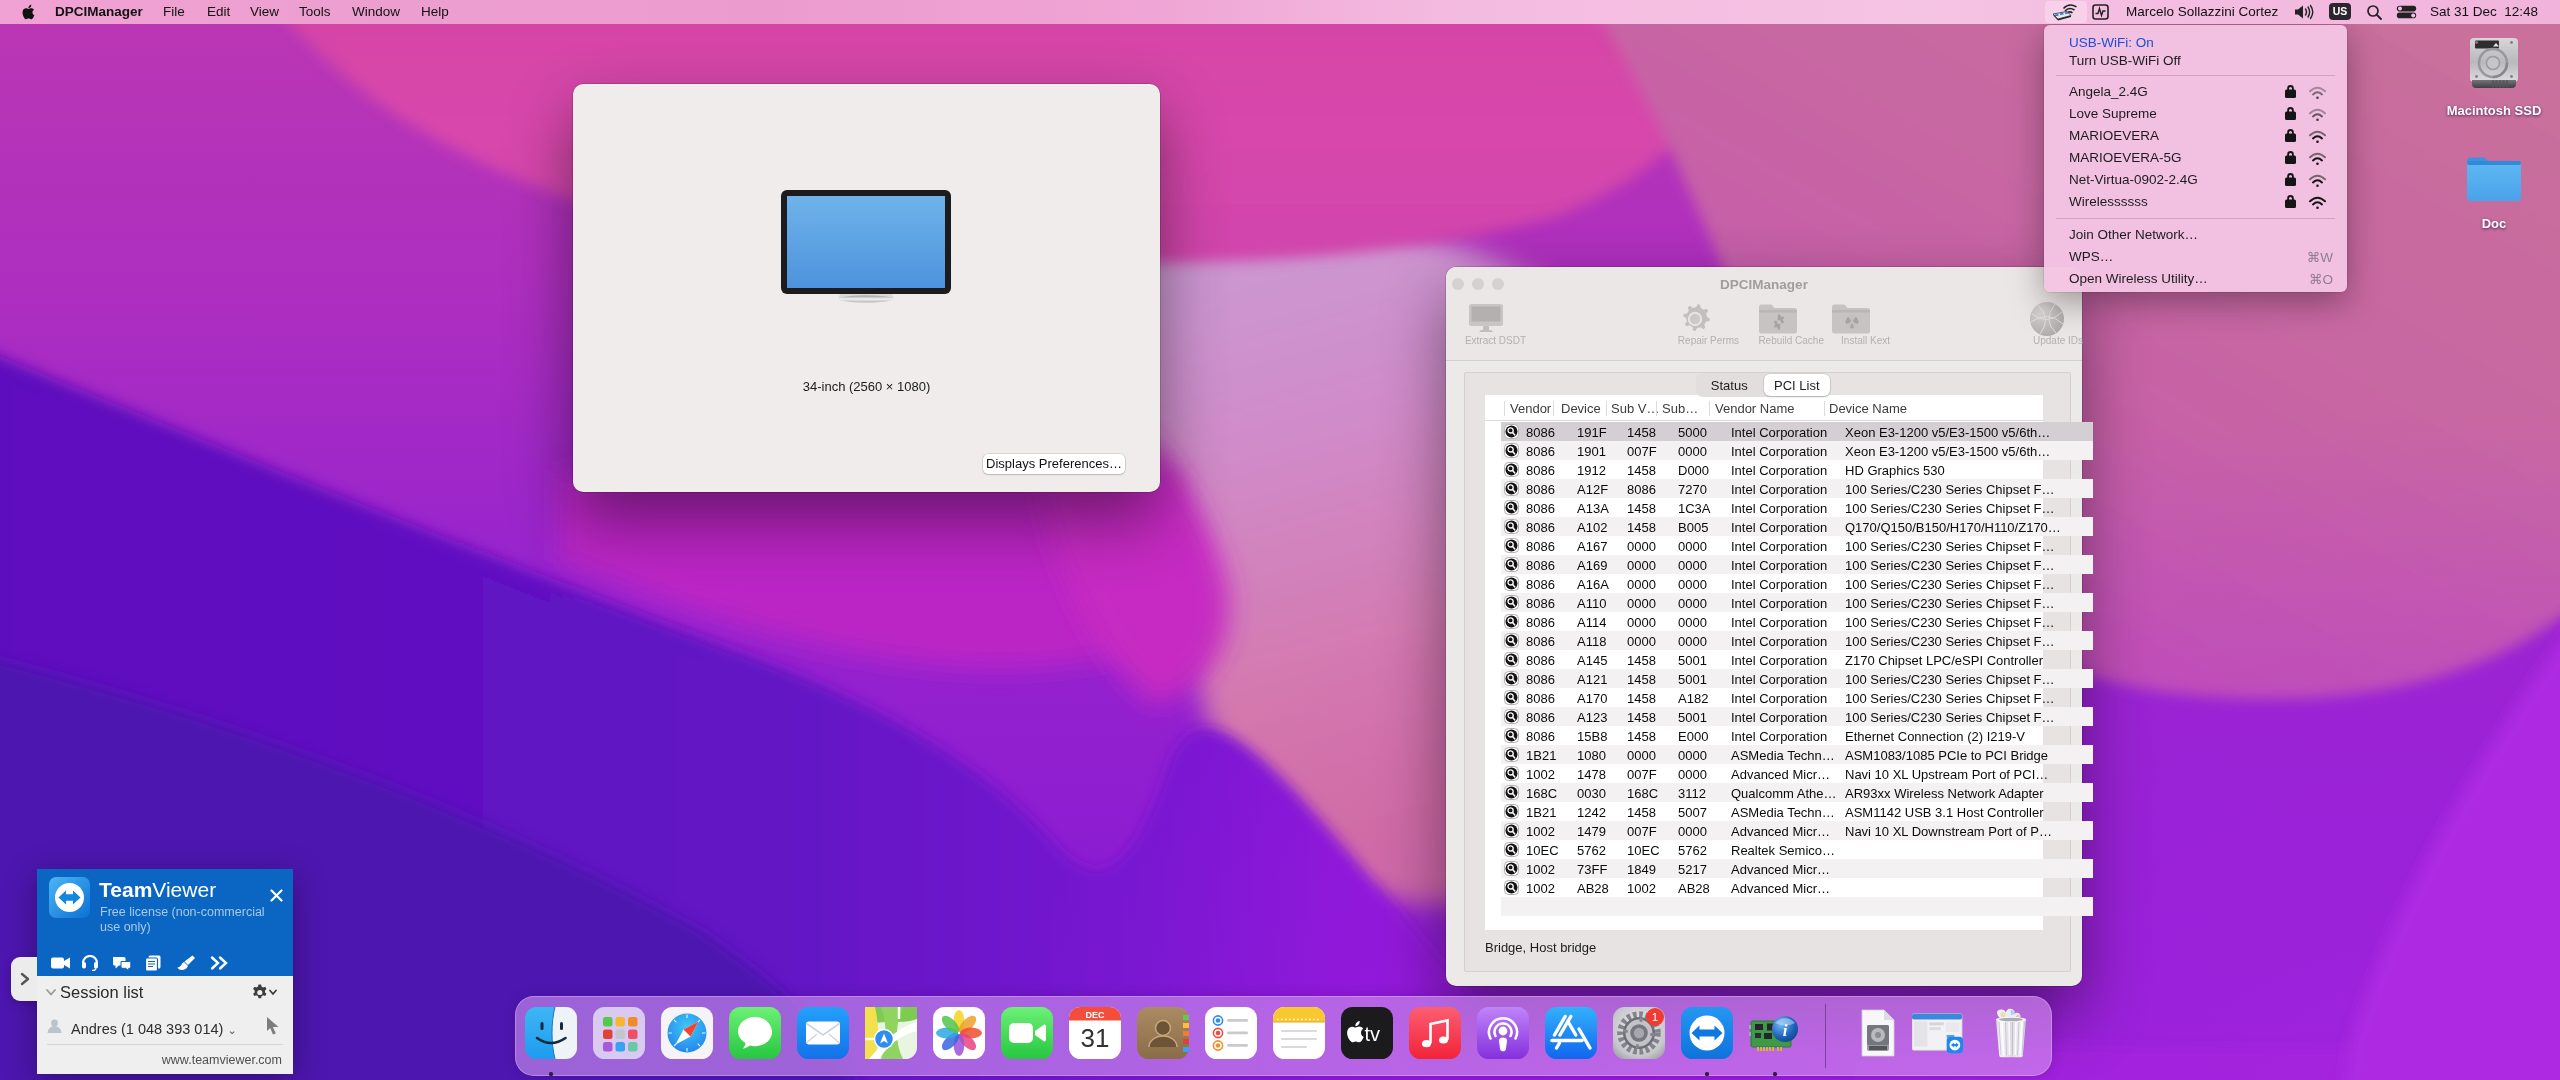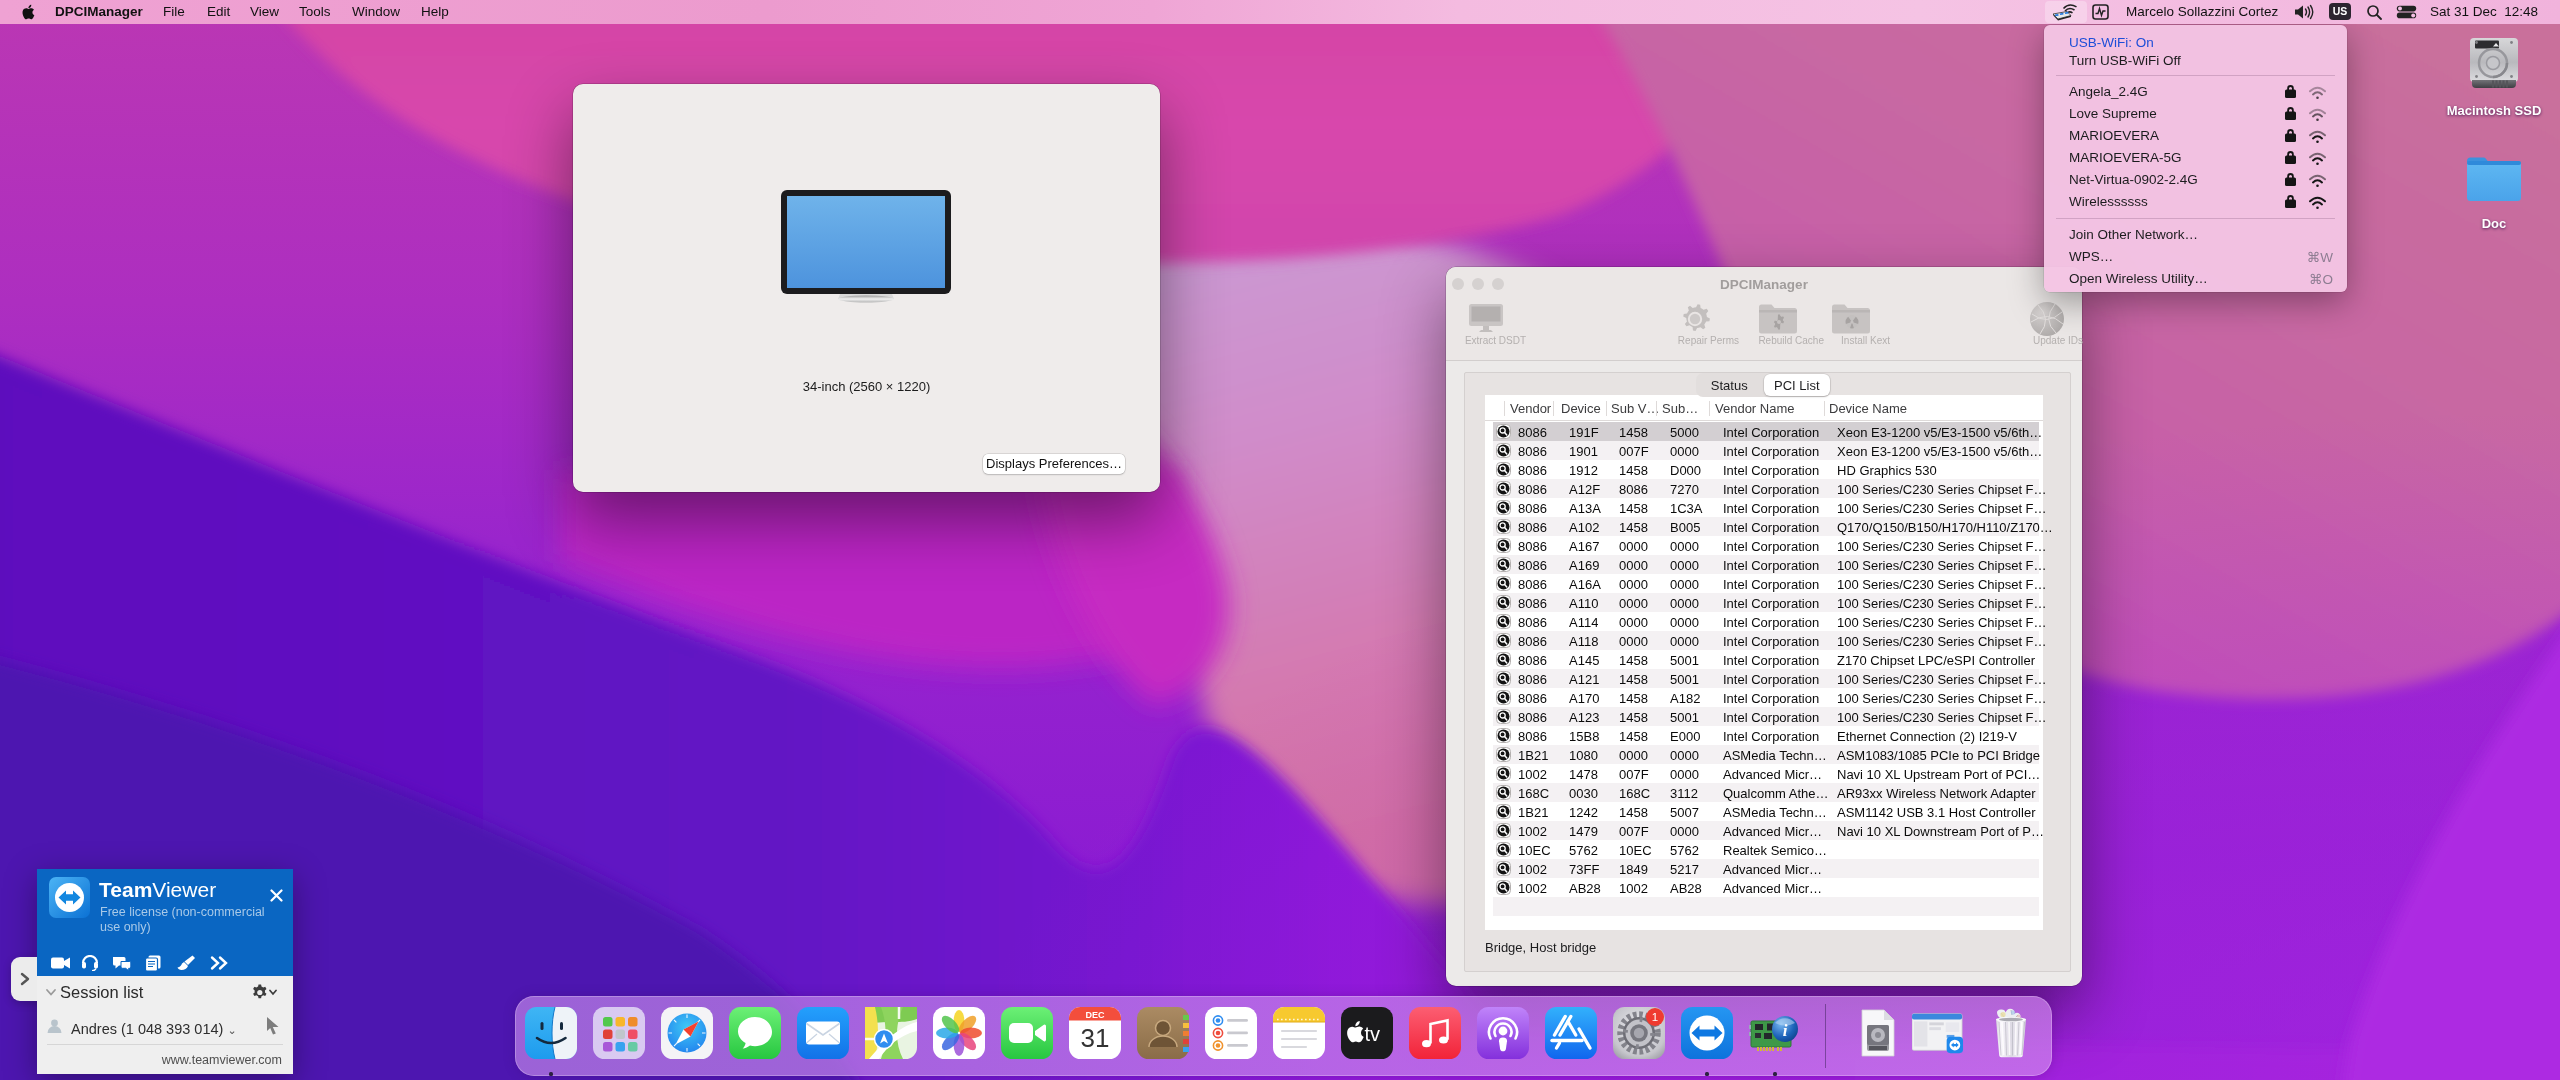--- a/index.html
+++ b/index.html
@@ -35,21 +35,21 @@
 #dpcititle{position:absolute;top:10px;width:100%;text-align:center;font-weight:bold;font-size:13.5px;color:#a19d9c}
 .tbi{position:absolute;text-align:right;color:#b4b0af;font-size:10px}
 .seg{position:absolute;z-index:3;left:250px;top:106px;width:135px;height:24px;background:#e2dedd;border-radius:7px;display:flex;font-size:13px;color:#1d1d1f}
 .seg div{flex:1;display:flex;align-items:center;justify-content:center}
 .seg .on{background:#fff;border-radius:6px;box-shadow:0 0 0 0.5px rgba(0,0,0,.1),0 1px 2px rgba(0,0,0,.18);margin:1px}
 #dpcipanel{position:absolute;left:18px;top:105px;width:607px;height:600px;background:#e7e3e2;border:1px solid #d4d0cf;border-radius:2px}
 #dtable{position:absolute;left:20px;top:22px;width:558px;height:535px;background:#fff;font-size:13px;color:#0b0b0b}
 #dhdr{position:absolute;left:0;top:0;right:0;height:26px;color:#3c3c3e;background:#fff;border-bottom:1px solid #dedad9}
 #dhdr span{position:absolute;top:6px}
 .hsep{position:absolute;top:6px;width:1px;height:15px;background:#dedad9}
-.drow{position:absolute;left:8px;width:546px;height:19px}
+.drow{position:absolute;left:16px;width:592px;height:19px}
 .drow.alt{background:#f4f1f3}
 .drow.sel{background:#d3cfd2}
 .drow span{position:absolute;top:2.5px;white-space:nowrap;overflow:hidden}
 .kico{position:absolute;left:3px;top:2px}
 .c1{left:25px}.c2{left:76px}.c3{left:126px}.c4{left:177px}.c5{left:230px}.c6{left:344px}
 #bridge{position:absolute;left:20px;top:567px;font-size:13px;color:#1c1c1e}
 
 #tv{position:absolute;left:37px;top:869px;width:256px;height:205px;box-shadow:0 8px 30px rgba(0,0,0,.35)}
 #tvblue{position:absolute;left:0;top:0;right:0;height:107px;background:#0a66c2}
 #tvgray{position:absolute;left:0;top:107px;right:0;bottom:0;background:#efefef}
@@ -179,21 +179,21 @@
             <stop offset="0" stop-color="#9b9b9b"></stop>
             <stop offset="0.5" stop-color="#f2f2f2"></stop>
             <stop offset="1" stop-color="#b5b5b5"></stop>
           </linearGradient>
         </defs>
   <rect x="3" y="1" width="170" height="104" rx="6" fill="#1c1c1e"></rect>
   <rect x="9" y="7" width="158" height="92" fill="url(#scr)"></rect>
   <path d="M62 105 h52 l2 5 h-56 Z" fill="#d9d9d9"></path>
   <ellipse cx="88" cy="110" rx="28" ry="3.5" fill="url(#stand)"></ellipse>
  </svg>
- <div class="abs" style="top:295px;width:100%;text-align:center;font-size:13px;color:#1c1c1c">34-inch (2560 × 1220)</div>
+ <div class="abs" style="top:295px;width:100%;text-align:center;font-size:13px;color:#1c1c1c">34-inch (2560 × 1080)</div>
  <div class="abs" style="left:410px;top:370px;width:142px;height:20px;background:#fff;border-radius:5px;box-shadow:0 0 0 0.5px rgba(0,0,0,.18),0 1px 2px rgba(0,0,0,.14);
    font-size:13px;text-align:center;line-height:20px;color:#111">Displays Preferences…</div>
 </div>
 
 <div id="dpci">
  <div id="dpcihead">
   <div class="tl" style="left:6px;top:11px;background:#d5d1d0"></div>
   <div class="tl" style="left:26px;top:11px;background:#d5d1d0"></div>
   <div class="tl" style="left:46px;top:11px;background:#d5d1d0"></div>
   <div id="dpcititle">DPCIManager</div>

